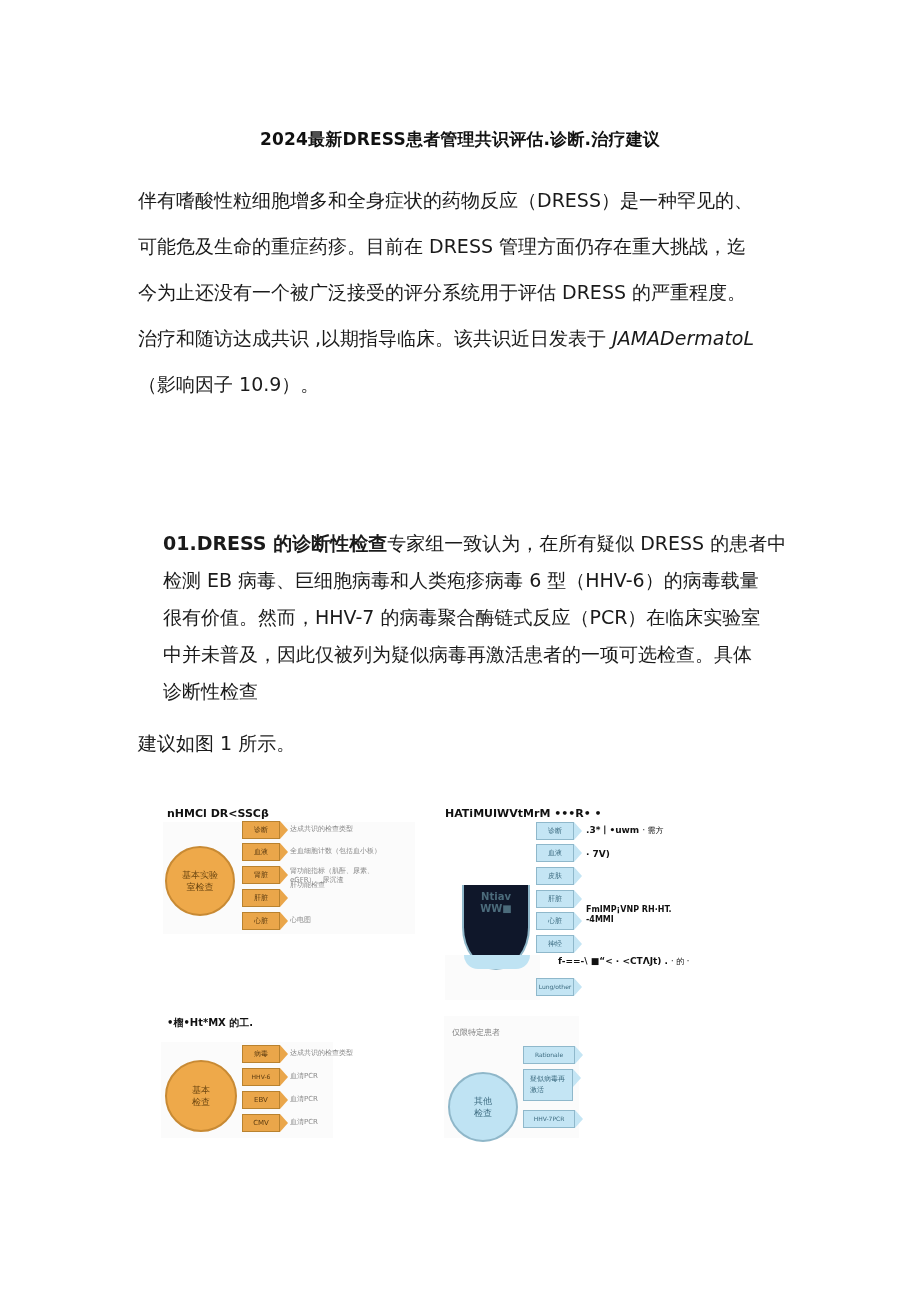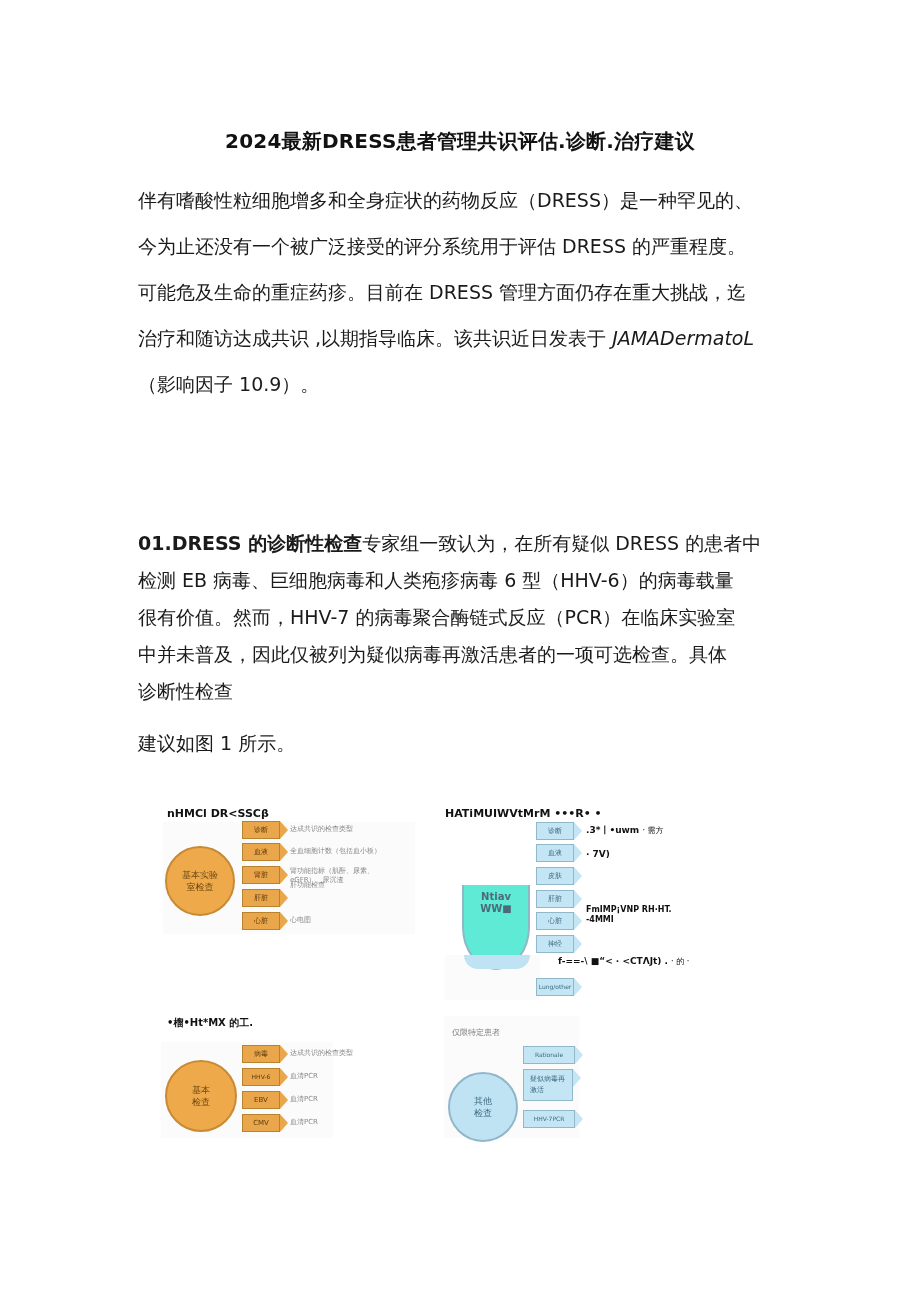--- a/index.html
+++ b/index.html
@@ -1,25 +1,25 @@
 <!DOCTYPE html>
 <html><head>
 <meta charset="utf-8">
 <style>
   html, body { margin: 0; padding: 0; background: #ffffff; }
   body { width: 920px; height: 1301px; position: relative; overflow: hidden;
          font-family: "DejaVu Sans", "Liberation Sans", sans-serif; color: #111; }
   .title { position: absolute; left: 0; width: 920px; top: 128px; text-align: center;
-           font-size: 20px; font-weight: bold; letter-spacing: 0.2px; }
+           font-size: 17px; font-weight: bold; letter-spacing: 0.2px; }
   .para { position: absolute; left: 138px; width: 650px; font-size: 19px; color: #1a1a1a; }
   .para .line { display: block; white-space: nowrap; }
   .p1 .line { height: 46px; line-height: 46px; }
   .p1 { top: 177px; }
   .p2 { top: 525px; }
-  .p2 .line { height: 37px; line-height: 37px; }
+  .p2 .line { height: 37px; line-height: 37px; margin-left: 25px; }
   .p3 { top: 720px; }
   .p3 .line { height: 46px; line-height: 46px; }
   .bold { font-weight: bold; }
   .ital { font-style: italic; }
 
   
   .panel { position: absolute; }
   .panel-title { position: absolute; font-size: 11px; font-weight: bold; white-space: nowrap; color: #111; }
   .circle { position: absolute; border-radius: 50%; display: flex; align-items: center; justify-content: center;
             text-align: center; font-size: 9px; line-height: 12px; }
@@ -36,22 +36,22 @@
   .ocr { position: absolute; font-size: 9px; font-weight: bold; color: #111; white-space: nowrap; }
   .bg-dots { position: absolute; background: #fbfbfb; }
 </style>
 </head>
 <body>
 
 <div class="title">2024最新DRESS患者管理共识评估.诊断.治疗建议</div>
 
 <div class="para p1">
   <span class="line">伴有嗜酸性粒细胞增多和全身症状的药物反应（DRESS）是一种罕见的、</span>
+  <span class="line">可能危及生命的重症药疹。目前在 DRESS 管理方面仍存在重大挑战，迄</span>
   <span class="line">今为止还没有一个被广泛接受的评分系统用于评估 DRESS 的严重程度。</span>
-  <span class="line">可能危及生命的重症药疹。目前在 DRESS 管理方面仍存在重大挑战，迄</span>
   <span class="line"><span>治疗和随访达成共识 ,以期指导临床。该共识近日发表于 </span><span class="ital">JAMADermatoL</span></span>
   <span class="line">（影响因子 10.9）。</span>
 </div>
 
 <div class="para p2">
   <span class="line"><span class="bold">01.DRESS 的诊断性检查</span><span>专家组一致认为，在所有疑似 DRESS 的患者中</span></span>
   <span class="line">检测 EB 病毒、巨细胞病毒和人类疱疹病毒 6 型（HHV-6）的病毒载量</span>
   <span class="line">很有价值。然而，HHV-7 的病毒聚合酶链式反应（PCR）在临床实验室</span>
   <span class="line">中并未普及，因此仅被列为疑似病毒再激活患者的一项可选检查。具体</span>
   <span class="line">诊断性检查</span>
@@ -78,21 +78,21 @@
     <div class="desc" style="left:135px; top:46px;">全血细胞计数（包括血小板）</div>
     <div class="desc" style="left:135px; top:54px;margin-top:12px;">肾功能指标（肌酐、尿素、</div>
     <div class="desc" style="left:135px; top:75px;">eGFR）、尿沉渣</div>
     <div class="desc" style="left:135px; top:80px;">肝功能检查</div>
     <div class="desc" style="left:135px; top:115px;">心电图</div>
   </div>
 
   <div class="panel" style="left:285px; top:0; width:290px; height:205px;">
     <div class="panel-title" style="left:5px; top:7px;">HATiMUIWVtMrM •••R• •</div>
     <div class="bg-dots" style="left:5px; top:155px; width:95px; height:45px;"></div>
-    <div class="circle blue" style="left:22px; top:85px; width:68px; height:85px; border-radius:0 0 50% 50%; border-top:none; background:#5eead4; align-items:flex-start; padding-top:6px; box-sizing:border-box;">
+    <div class="circle blue" style="left:22px; top:85px; width:68px; height:85px; border-radius:0 0 50% 50%; border-top:none; background:#0f172a; align-items:flex-start; padding-top:6px; box-sizing:border-box;">
       <span style="display:block; font-weight:bold; font-size:10px; color:#4b6b7b; line-height:12px;">
         <span>Ntiav</span><br>
         <span>WW■</span>
       </span>
     </div>
     <div style="position:absolute; left:24px; top:155px; width:66px; height:14px; background:#bfe3f3; border-radius:0 0 33px 33px;"></div>
     <div class="tag blue" style="left:96px; top:22px; width:36px;">诊断</div>
     <div class="tag blue" style="left:96px; top:44px; width:36px;">血液</div>
     <div class="tag blue" style="left:96px; top:67px; width:36px;">皮肤</div>
     <div class="tag blue" style="left:96px; top:90px; width:36px;">肝脏</div>

